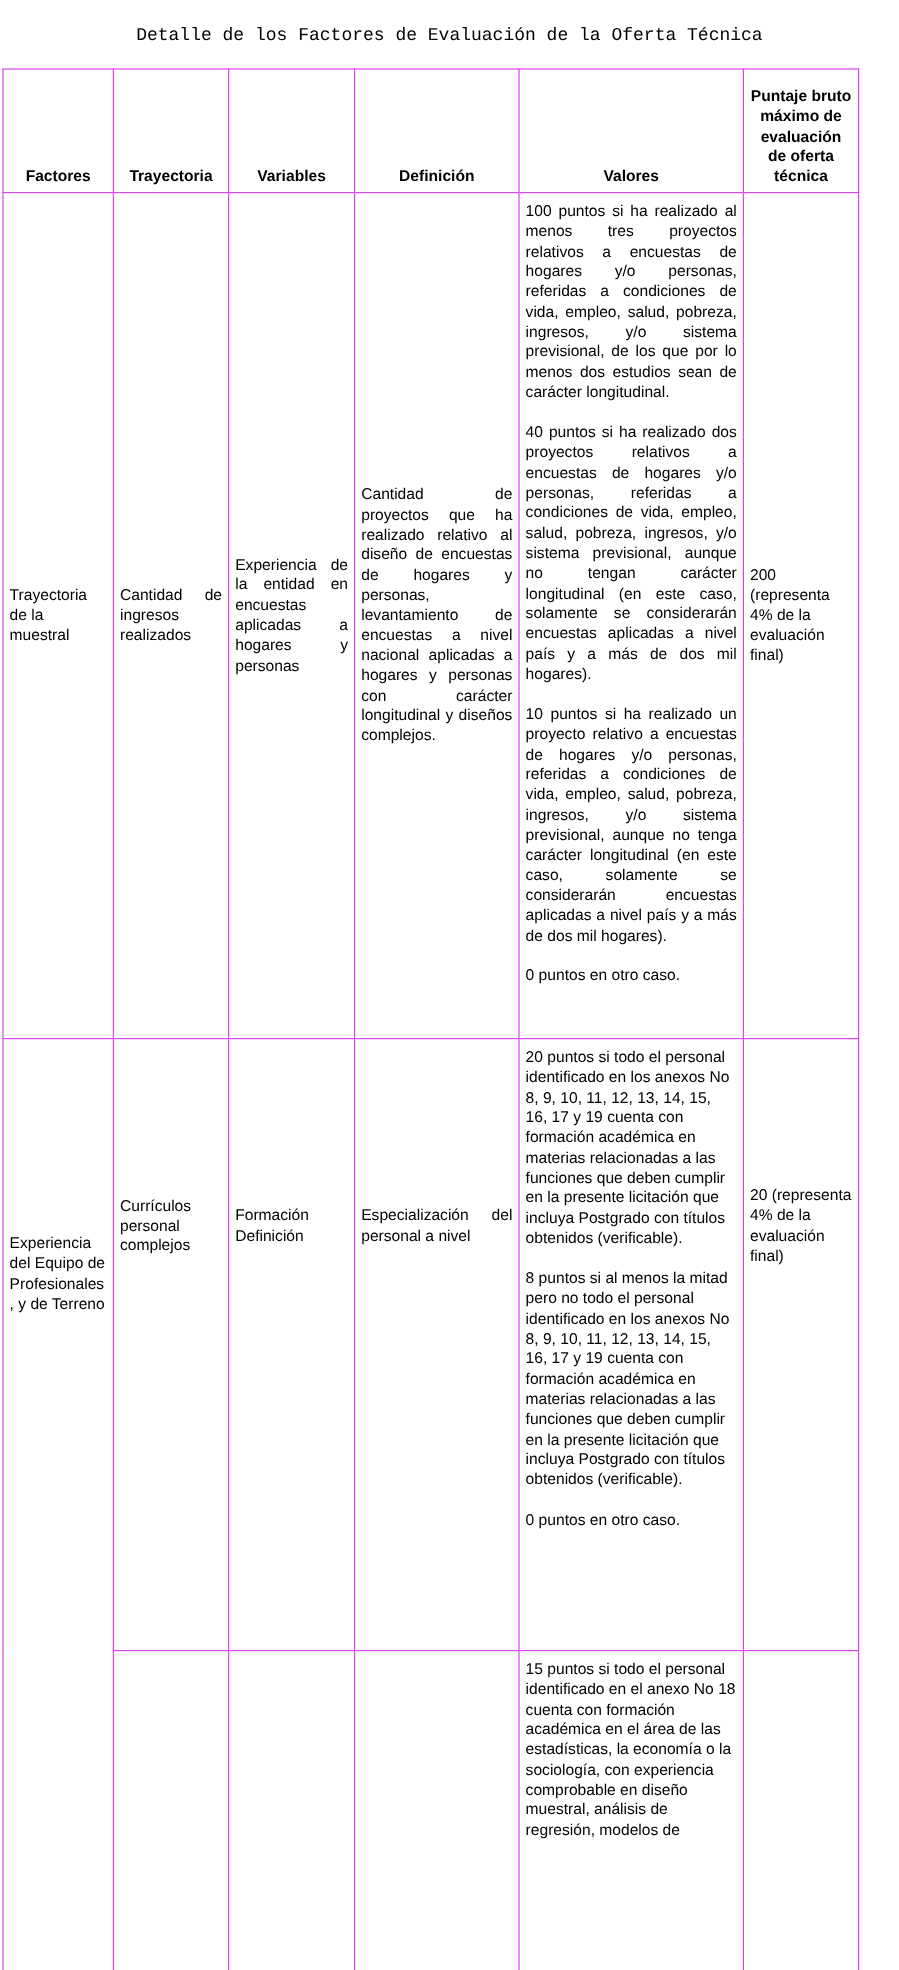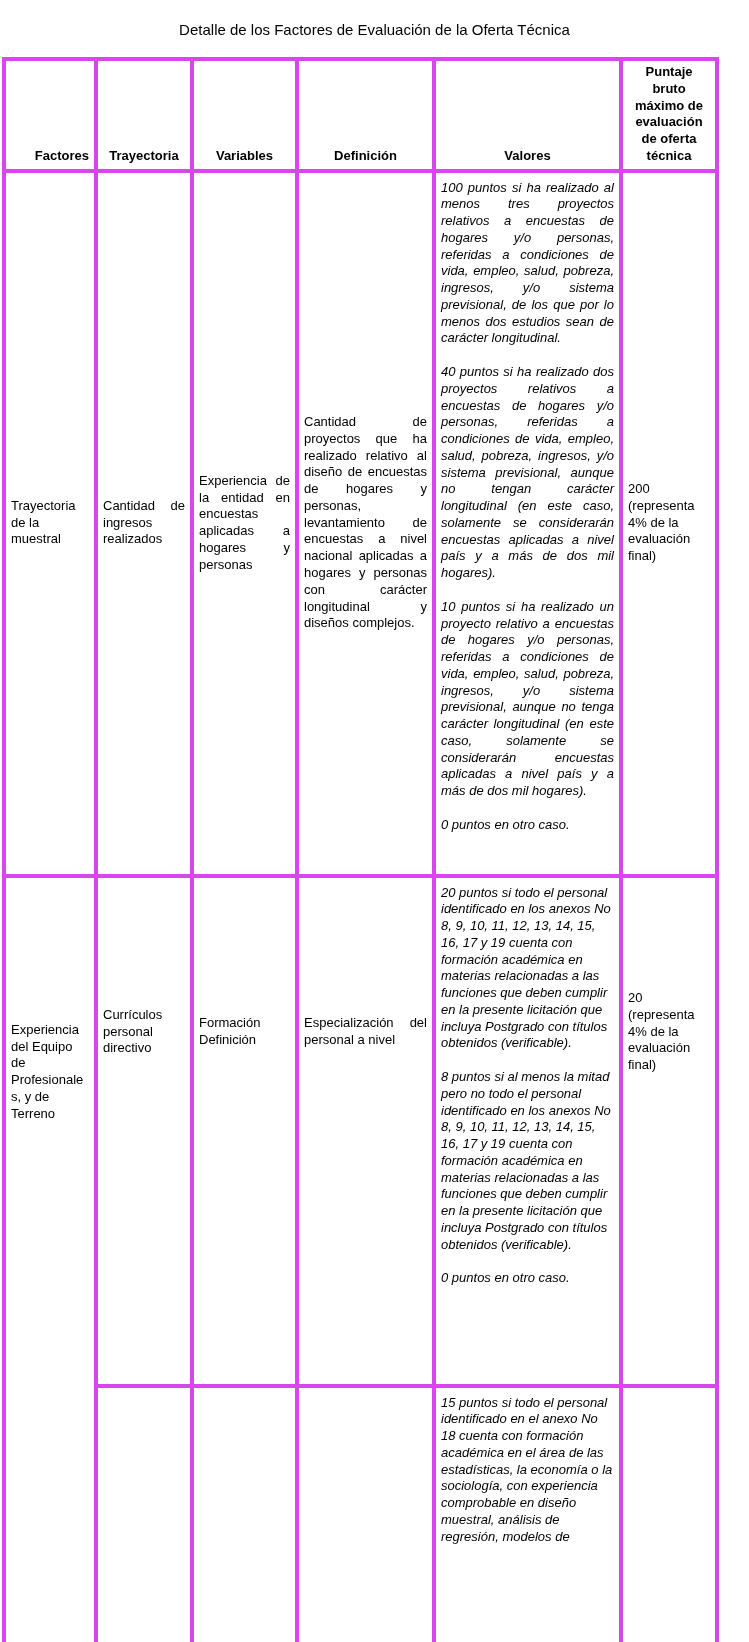--- a/index.html
+++ b/index.html
@@ -7,65 +7,64 @@
   body {
     width: 749px;
     height: 1642px;
     overflow: hidden;
     background: #ffffff;
     color: #000000;
     font-family: "Liberation Sans", "DejaVu Sans", sans-serif;
     position: relative;
   }
   .doc-title {
-    font-family: Liberation Sans, sans-serif;
+    font-family: Liberation Mono, monospace;
     font-size: 15px;
     font-weight: normal;
     text-align: center;
     margin: 21px 0 0 0;
     padding: 0;
   }
   table.factors {
     border-collapse: collapse;
     table-layout: fixed;
     width: 713px;
     margin: 19px 0 0 2px;
   }
   .c-factores   { width: 92px; }
   .c-subfactores{ width: 96px; }
   .c-variables  { width: 105px; }
   .c-definicion { width: 137px; }
   .c-valores    { width: 187px; }
   .c-puntaje    { width: 96px; }
 
   .factors th, .factors td {
-    border: 4px solid #d946ef;
+    border: 1px solid #d946ef;
     font-size: 13px;
     line-height: 1.29;
     padding: 3px 5px;
     overflow-wrap: break-word;
     word-wrap: break-word;
     vertical-align: middle;
     text-align: left;
   }
   .factors th {
     vertical-align: bottom;
     text-align: center;
     font-weight: bold;
     height: 103px;
     padding-bottom: 4px;
   }
-  .factors th.h-left { text-align: right; }
+  .factors th.h-left { text-align: center; }
 
   .factors td.j { text-align: justify; }
   .factors td.valores {
     vertical-align: top;
     white-space: pre-line;
     padding-top: 7px;
-    font-style: italic;
   }
   
   .factors td.bias { padding-bottom: 200px; }
   .factors td.span-cell { padding-bottom: 420px; }
 
   tr.r1 { height: 705px; }
   tr.r2 { height: 510px; }
   tr.r3 { height: 300px; }
 </style>
 </head>
@@ -102,21 +101,21 @@
 
 40 puntos si ha realizado dos proyectos relativos a encuestas de hogares y/o personas, referidas a condiciones de vida, empleo, salud, pobreza, ingresos, y/o sistema previsional, aunque no tengan carácter longitudinal (en este caso, solamente se considerarán encuestas aplicadas a nivel país y a más de dos mil hogares).
 
 10 puntos si ha realizado un proyecto relativo a encuestas de hogares y/o personas, referidas a condiciones de vida, empleo, salud, pobreza, ingresos, y/o sistema previsional, aunque no tenga carácter longitudinal (en este caso, solamente se considerarán encuestas aplicadas a nivel país y a más de dos mil hogares).
 
 0 puntos en otro caso.</td>
       <td>200 (representa 4% de la evaluación final)</td>
     </tr>
     <tr class="r2">
       <td class="span-cell" rowspan="2">Experiencia del Equipo de Profesionales, y de Terreno</td>
-      <td class="bias">Currículos personal directivo</td>
+      <td class="bias">Currículos personal complejos</td>
       <td class="bias">Formación Definición</td>
       <td class="bias j">Especialización del personal a nivel</td>
       <td class="valores">20 puntos si todo el personal identificado en los anexos No 8, 9, 10, 11, 12, 13, 14, 15, 16, 17 y 19 cuenta con formación académica en materias relacionadas a las funciones que deben cumplir en la presente licitación que incluya Postgrado con títulos obtenidos (verificable).
 
 8 puntos si al menos la mitad pero no todo el personal identificado en los anexos No 8, 9, 10, 11, 12, 13, 14, 15, 16, 17 y 19 cuenta con formación académica en materias relacionadas a las funciones que deben cumplir en la presente licitación que incluya Postgrado con títulos obtenidos (verificable).
 
 0 puntos en otro caso.</td>
       <td class="bias">20 (representa 4% de la evaluación final)</td>
     </tr>
     <tr class="r3">

